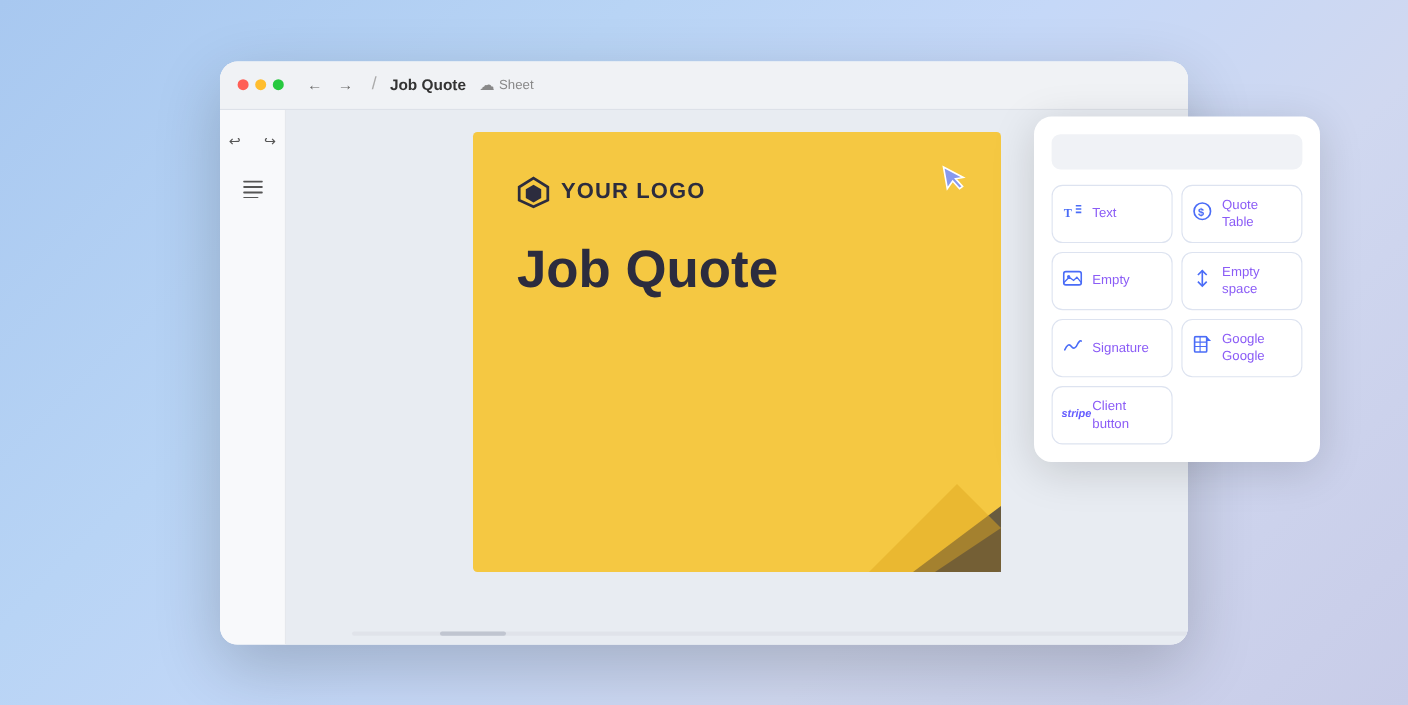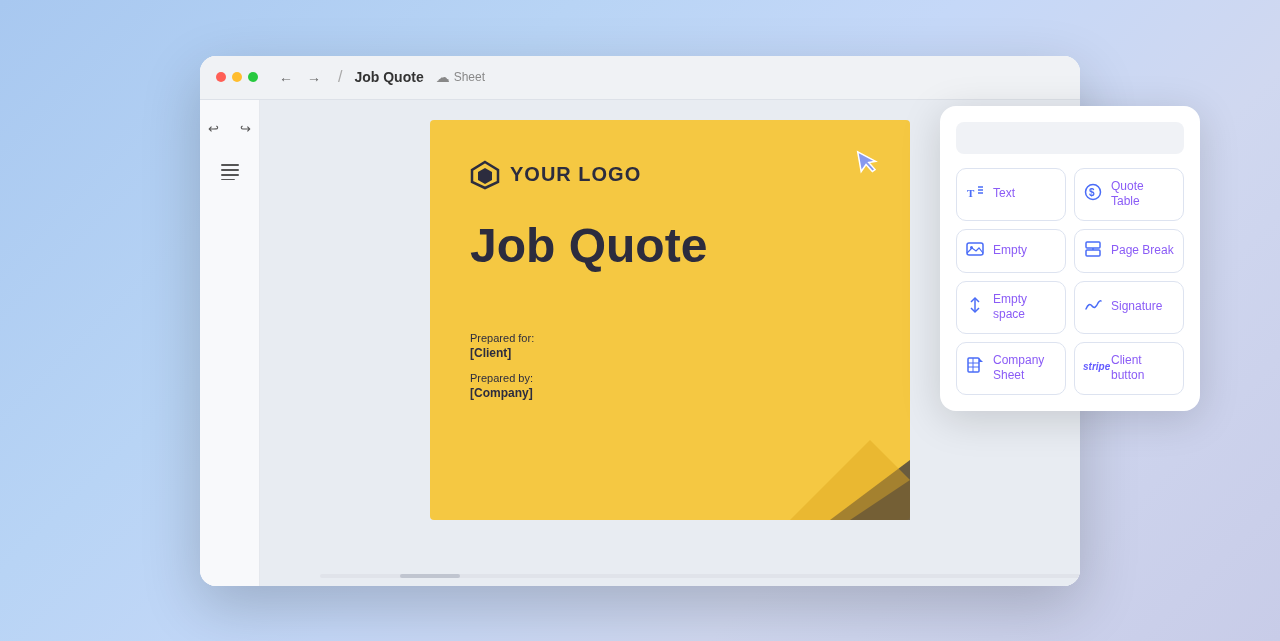--- a/index.html
+++ b/index.html
@@ -354,26 +354,20 @@
           <div class="logo-area">
             <svg width="30" height="30" viewBox="0 0 30 30">
               <polygon points="15,2 28,10 28,22 15,28 2,22 2,10" fill="none" stroke="#2c2c3e" stroke-width="2.5"></polygon>
               <polygon points="15,8 22,12 22,20 15,24 8,20 8,12" fill="#2c2c3e"></polygon>
             </svg>
             <span class="logo-text">YOUR LOGO</span>
           </div>
 
           <div class="doc-heading">Job Quote</div>
 
-          <div class="doc-prepared">
-            <div class="doc-prepared-label">Prepared for:</div>
-            <div class="doc-prepared-value">[Client]</div>
-            <div class="doc-prepared-label">Prepared by:</div>
-            <div class="doc-prepared-value">[Company]</div>
-          </div>
 
           <div class="doc-decorative">
             <svg width="200" height="120" viewBox="0 0 200 120">
               <polygon points="120,120 200,60 200,120" fill="#2c2c3e" opacity="0.7"></polygon>
               <polygon points="80,120 160,40 200,80 200,120" fill="#e0a820" opacity="0.5"></polygon>
               <polygon points="140,120 200,80 200,120" fill="#2c2c3e" opacity="0.4"></polygon>
             </svg>
           </div>
 
         </div>
@@ -421,30 +415,20 @@
         <span class="panel-item-icon">
           <svg width="18" height="18" viewBox="0 0 18 18">
             <rect x="1" y="3" width="16" height="12" rx="2" fill="none" stroke="#4a6cf7" stroke-width="1.5"></rect>
             <circle cx="5.5" cy="7.5" r="1.5" fill="#4a6cf7"></circle>
             <polyline points="1,13 6,8 10,11 13,8 17,13" fill="none" stroke="#4a6cf7" stroke-width="1.2"></polyline>
           </svg>
         </span>
         <span class="panel-item-label">Empty</span>
       </div>
 
-      <div class="panel-item">
-        <span class="panel-item-icon">
-          <svg width="18" height="18" viewBox="0 0 18 18">
-            <rect x="2" y="2" width="14" height="6" rx="1" fill="none" stroke="#4a6cf7" stroke-width="1.5"></rect>
-            <rect x="2" y="10" width="14" height="6" rx="1" fill="none" stroke="#4a6cf7" stroke-width="1.5"></rect>
-            <line x1="9" y1="8" x2="9" y2="10" stroke="#4a6cf7" stroke-width="1.5" stroke-dasharray="2,1"></line>
-          </svg>
-        </span>
-        <span class="panel-item-label">Page Break</span>
-      </div>
 
       <div class="panel-item">
         <span class="panel-item-icon">
           <svg width="18" height="18" viewBox="0 0 18 18">
             <line x1="9" y1="2" x2="9" y2="16" stroke="#4a6cf7" stroke-width="1.5"></line>
             <polyline points="5,6 9,2 13,6" fill="none" stroke="#4a6cf7" stroke-width="1.5"></polyline>
             <polyline points="5,12 9,16 13,12" fill="none" stroke="#4a6cf7" stroke-width="1.5"></polyline>
           </svg>
         </span>
         <span class="panel-item-label">Empty space</span>
@@ -462,21 +446,21 @@
       <div class="panel-item">
         <span class="panel-item-icon">
           <svg width="18" height="18" viewBox="0 0 18 18">
             <rect x="2" y="1" width="11" height="14" rx="1" fill="none" stroke="#4a6cf7" stroke-width="1.5"></rect>
             <line x1="2" y1="6" x2="13" y2="6" stroke="#4a6cf7" stroke-width="1"></line>
             <line x1="2" y1="10" x2="13" y2="10" stroke="#4a6cf7" stroke-width="1"></line>
             <line x1="7" y1="1" x2="7" y2="15" stroke="#4a6cf7" stroke-width="1"></line>
             <path d="M13 1 L17 5 L13 5 Z" fill="#4a6cf7"></path>
           </svg>
         </span>
-        <span class="panel-item-label">Company Sheet</span>
+        <span class="panel-item-label">Google Google</span>
       </div>
 
       <div class="panel-item">
         <span class="panel-item-icon">
           <svg width="32" height="14" viewBox="0 0 32 14">
             <text x="0" y="11" font-size="10" font-weight="800" fill="#635bff" font-style="italic" font-family="Arial, sans-serif">stripe</text>
           </svg>
         </span>
         <span class="panel-item-label">Client button</span>
       </div>

